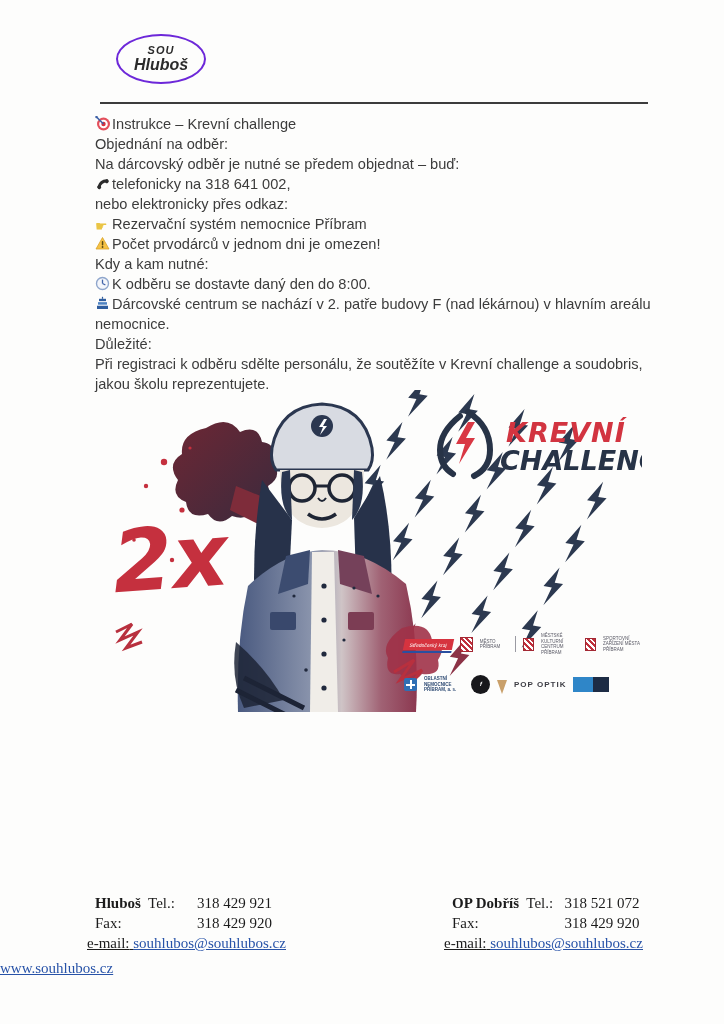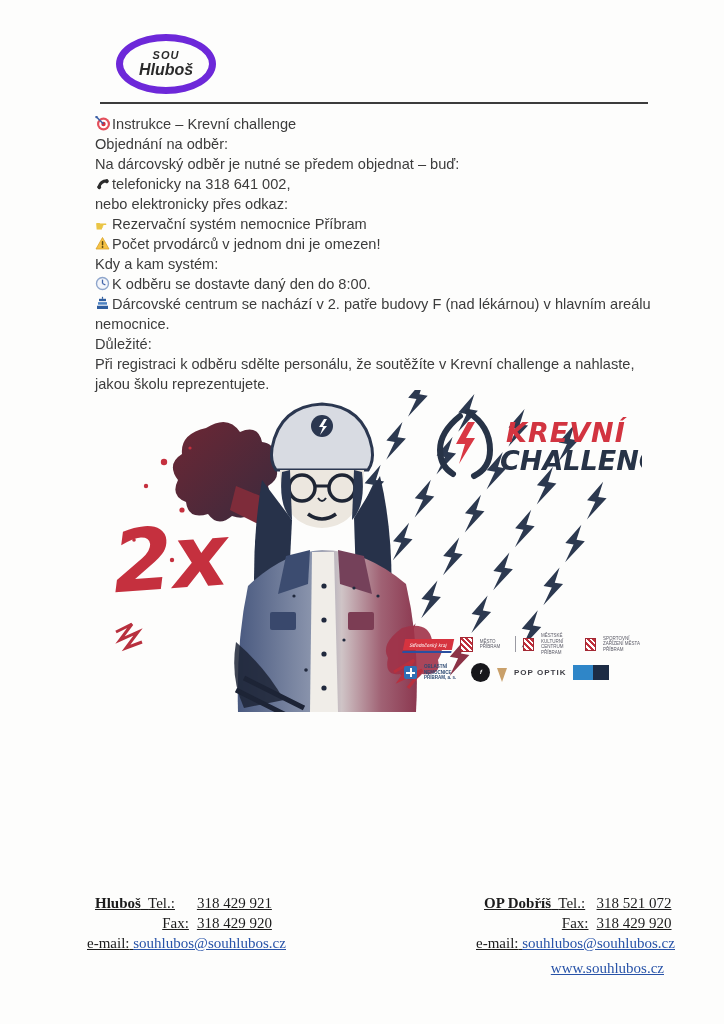--- a/index.html
+++ b/index.html
@@ -1,38 +1,38 @@
 <!DOCTYPE html>
 <html><head>
 <meta charset="utf-8">
 <style>
   html,body{margin:0;padding:0;background:#d9d9d9;}
   .page{position:relative;width:724px;height:1024px;background:#fdfdfc;margin:0 auto;
         font-family:"Liberation Sans",sans-serif;overflow:hidden;
         box-shadow:0 0 6px rgba(0,0,0,.25);}
   
   .logo-oval{position:absolute;left:116px;top:34px;width:86px;height:46px;
-             border:7px solid #6d28d9;border-radius:50%;
+             border:2px solid #6d28d9;border-radius:50%;
              display:flex;flex-direction:column;align-items:center;justify-content:center;}
   .logo-top{font-size:11px;font-weight:bold;font-style:italic;color:#2b2b2b;letter-spacing:1px;line-height:11px;}
   .logo-bottom{font-size:16px;font-weight:bold;font-style:italic;color:#2b2b2b;line-height:16px;margin-top:1px;}
   .addr{position:absolute;left:400px;top:38px;font-family:"Liberation Serif",serif;
         font-size:15.5px;color:#1e1e1e;line-height:19px;}
   .hrule{position:absolute;left:100px;top:102px;width:548px;height:2px;background:#3c3c3c;}
   
   .bodytext{position:absolute;left:95px;top:114px;width:558px;font-size:14.6px;
             color:#3c3c3c;line-height:20px;}
   .bline{min-height:20px;}
   .ic{display:inline-block;width:16px;height:15px;vertical-align:-2px;margin-right:1px;}
   .ic svg{display:block;}
   .ic-glyph{font-family:"DejaVu Sans",sans-serif;font-size:14px;line-height:15px;}
   
   .illus{position:absolute;left:86px;top:390px;width:556px;height:322px;}
   
-  .sponsors{position:absolute;left:404px;top:633px;width:236px;display:flex;flex-direction:column;gap:8px;}
+  .sponsors{position:absolute;left:404px;top:633px;width:236px;display:flex;flex-direction:column;gap:20px;}
   .sp-row{display:flex;align-items:center;gap:7px;}
   .sp-banner{position:relative;width:58px;height:11px;background:#d6333f;
              transform:skewX(-12deg);display:flex;align-items:center;justify-content:center;}
   .sp-banner:after{content:"";position:absolute;left:0;bottom:-3px;width:100%;height:2px;background:#2a4fa0;}
   .sp-banner span{font-size:5px;color:#fff;white-space:nowrap;}
   .crest{width:11px;height:13px;background:
          repeating-linear-gradient(45deg,#c0303c 0 2px,#fff 2px 4px);
          border:1px solid #a32833;flex:none;}
   .sp-label{font-size:4.5px;color:#5a5a66;line-height:5.5px;width:44px;}
   .sp-label.b{font-weight:bold;color:#2d4a73;}
@@ -43,28 +43,28 @@
   .cross:after{left:2px;top:5.5px;width:9px;height:2px;}
   .circle-logo{width:19px;height:19px;border-radius:50%;background:#17171b;flex:none;
                color:#fff;font-size:6px;display:flex;align-items:center;justify-content:center;
                font-style:italic;}
   .cone{width:0;height:0;border-left:5px solid transparent;border-right:5px solid transparent;
         border-top:14px solid #c9a06a;flex:none;position:relative;top:2px;}
   .popoptik{font-size:8px;font-weight:bold;letter-spacing:1px;color:#3d3d44;}
   .bluerect{width:36px;height:15px;background:linear-gradient(90deg,#2f86c8 0 55%,#1d2c45 55% 100%);flex:none;}
   
   .foot{position:absolute;font-family:"Liberation Serif",serif;font-size:15px;color:#1c1c1c;line-height:20px;}
-  .foot .grid{display:grid;grid-template-columns:auto auto;column-gap:8px;text-decoration:underline;}
+  .foot .grid{display:grid;grid-template-columns:auto auto;column-gap:8px;}
   .fname{font-weight:bold;}
-  .lbl{text-align:right;}
+  .lbl{text-align:left;}
   .link{color:#2853a8;text-decoration:underline;cursor:pointer;}
   .foot-left{left:95px;top:893px;}
-  .foot-right{left:452px;top:893px;margin-left:32px;}
+  .foot-right{left:452px;top:893px;}
   .emailrow{margin-top:0;margin-left:-8px;text-decoration:underline;}
-  .weblink{position:absolute;left:0;top:960px;width:664px;text-align:right;
+  .weblink{position:absolute;left:0;top:960px;width:664px;text-align:left;
            font-family:"Liberation Serif",serif;font-size:15px;}
 </style>
 </head>
 <body>
 
 <div class="page">
 
   <div class="logo-oval">
     <span class="logo-top">SOU</span>
     <span class="logo-bottom">Hluboš</span>
@@ -96,40 +96,40 @@
     <div class="bline">
       <span class="ic ic-glyph" style="color:#eac545;">☛</span><span>Rezervační systém nemocnice Příbram</span>
     </div>
     <div class="bline">
       <span class="ic"><svg width="15" height="15" viewBox="0 0 15 15">
         <path d="M7.5 1.5 L14 13 H1 Z" fill="#f6c244" stroke="#d9a32a" stroke-width="0.8" stroke-linejoin="round"></path>
         <rect x="6.8" y="5" width="1.5" height="4.4" rx="0.7" fill="#5a4a12"></rect>
         <circle cx="7.55" cy="11" r="0.9" fill="#5a4a12"></circle>
           </svg></span><span>Počet prvodárců v jednom dni je omezen!</span>
     </div>
-    <div class="bline"><span>Kdy a kam systém:</span></div>
+    <div class="bline"><span>Kdy a kam nutné:</span></div>
     <div class="bline">
       <span class="ic"><svg width="15" height="15" viewBox="0 0 15 15">
         <circle cx="7.5" cy="7.5" r="6" fill="#f4f6fb" stroke="#8fa6cc" stroke-width="1.4"></circle>
         <line x1="7.5" y1="7.5" x2="7.5" y2="3.6" stroke="#3f62a8" stroke-width="1.3"></line>
         <line x1="7.5" y1="7.5" x2="10.4" y2="9" stroke="#3f62a8" stroke-width="1.3"></line>
           </svg></span><span>K odběru se dostavte daný den do 8:00.</span>
     </div>
     <div class="bline">
       <span class="ic"><svg width="15" height="15" viewBox="0 0 15 15">
         <rect x="2" y="9.5" width="11" height="3.5" fill="#2f5d9e"></rect>
         <rect x="3" y="6" width="9" height="3" fill="#4f83c2"></rect>
         <rect x="4" y="2.8" width="7" height="2.6" fill="#2f5d9e"></rect>
         <line x1="2" y1="9.1" x2="13" y2="9.1" stroke="#fff" stroke-width="0.8"></line>
         <line x1="3" y1="5.7" x2="12" y2="5.7" stroke="#fff" stroke-width="0.8"></line>
         <line x1="7.5" y1="0.8" x2="7.5" y2="2.8" stroke="#2f5d9e" stroke-width="1.2"></line>
           </svg></span><span>Dárcovské centrum se nachází v 2. patře budovy F (nad lékárnou) v hlavním areálu nemocnice.</span>
     </div>
     <div class="bline"><span>Důležité:</span></div>
-    <div class="bline"><span>Při registraci k odběru sdělte personálu, že soutěžíte v Krevní challenge a nahlaste, jakou školu reprezentujete.</span></div>
+    <div class="bline"><span>Při registraci k odběru sdělte personálu, že soutěžíte v Krevní challenge a soudobris, jakou školu reprezentujete.</span></div>
   </div>
 
   <div class="illus">
     <svg width="556" height="322" viewBox="0 0 556 322">
       <defs>
         <path id="bolt" d="M7 0 L1 10 L5 10 L2.5 19 L10 7.5 L6 7.5 Z"></path>
         <linearGradient id="jacket" x1="0" y1="0" x2="1" y2="0">
           <stop offset="0" stop-color="#4a5a80"></stop>
             <stop offset="0.42" stop-color="#8b95ad"></stop>
           <stop offset="0.58" stop-color="#cfc4c6"></stop>

